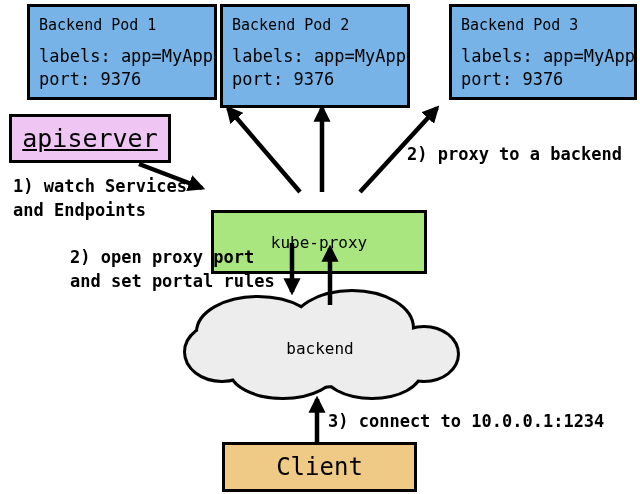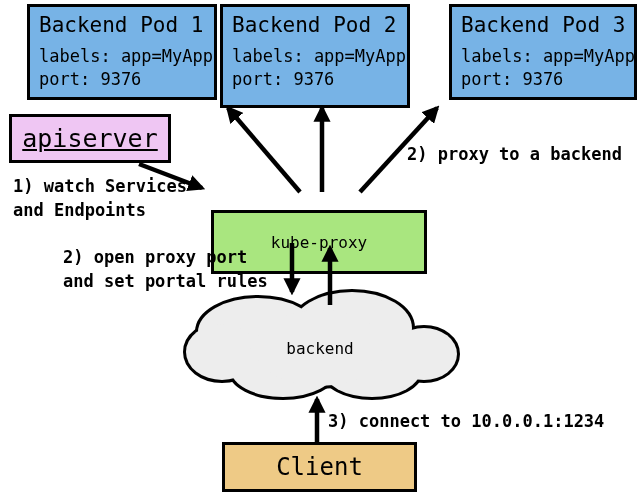--- a/index.html
+++ b/index.html
@@ -19,21 +19,21 @@
     pointer-events: none;
   }
   .box {
     position: absolute;
     box-sizing: border-box;
     border: 3px solid var(--line, #000);
     z-index: 2;
     color: #000;
   }
   .pod { background: var(--pod-fill); padding: 4px 8px 0 9px; }
-  .pod-title { font-size: 21px; line-height: 28px; white-space: nowrap; }
+  .pod-title { font-size: 15px; line-height: 28px; white-space: nowrap; }
   .pod-line  { font-size: 17px; line-height: 23px; white-space: nowrap; }
   .pod-line.first { margin-top: 6px; }
   .node-apiserver {
     left: 9px; top: 114px; width: 162px; height: 49px;
     background: var(--apiserver-fill);
     display: flex; align-items: center; justify-content: center;
     font-size: 25px;
     text-decoration: underline;
   }
   .node-kubeproxy {
@@ -54,21 +54,21 @@
   .step-label {
     position: absolute;
     z-index: 4;
     font-size: 17px;
     font-weight: bold;
     line-height: 24px;
     white-space: pre-line;
     color: #000;
   }
   .step1 { left: 13px;  top: 174px; }
-  .step2 { left: 63px;  top: 245px; }
+  .step2 { left: 70px;  top: 245px; }
   .step3 { left: 328px; top: 409px; }
   .step4 { left: 348px; top: 245px; }
   .step5 { left: 407px; top: 142px; }
   .iptables-label {
     position: absolute;
     left: 250px; top: 339px; width: 140px;
     z-index: 4;
     text-align: center;
     font-size: 16px;
     color: #000;

